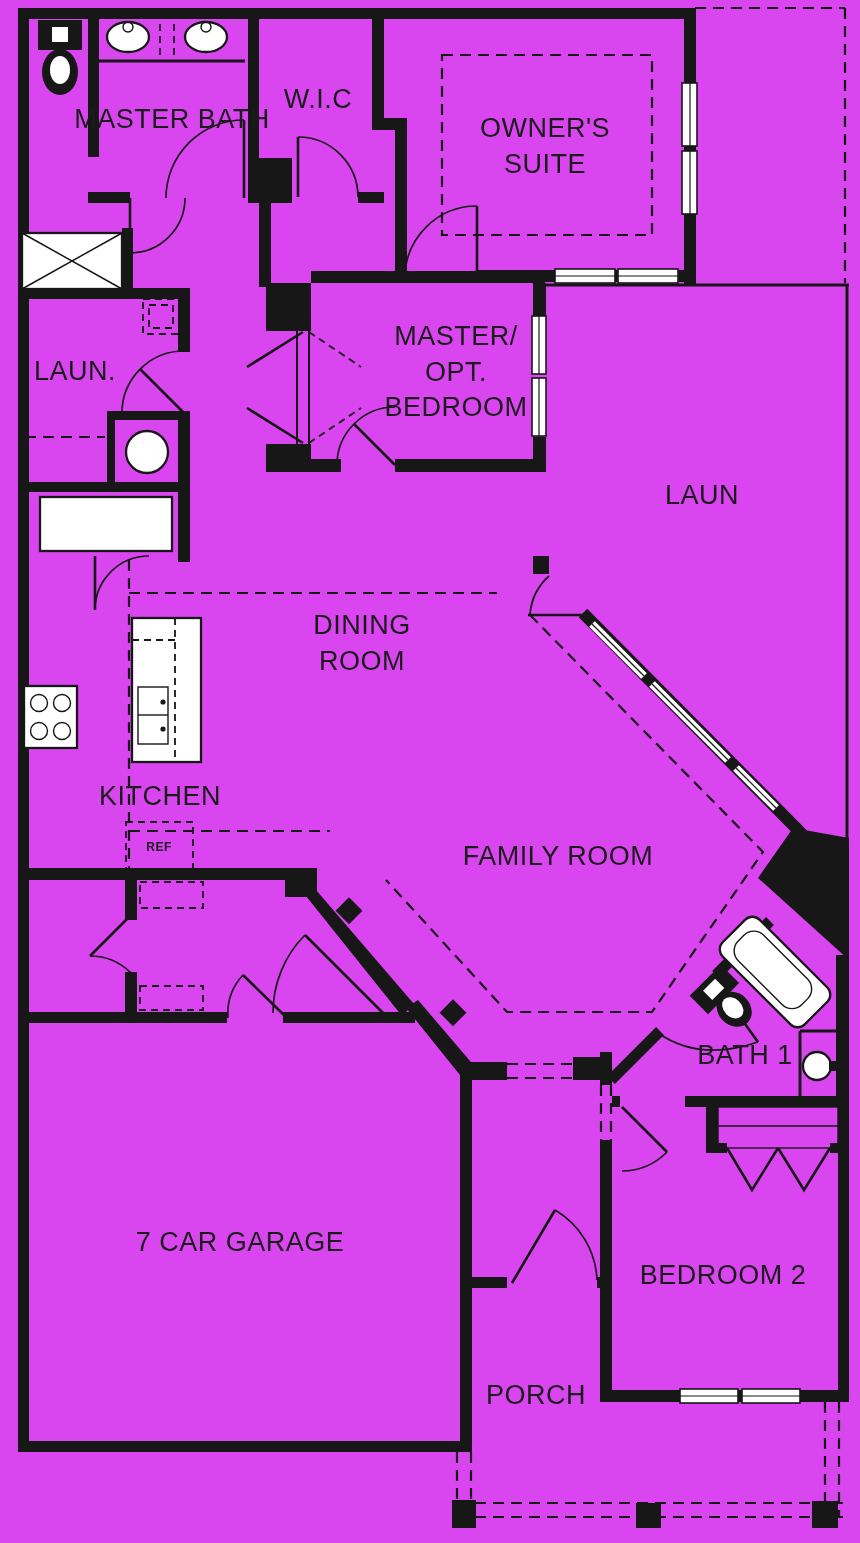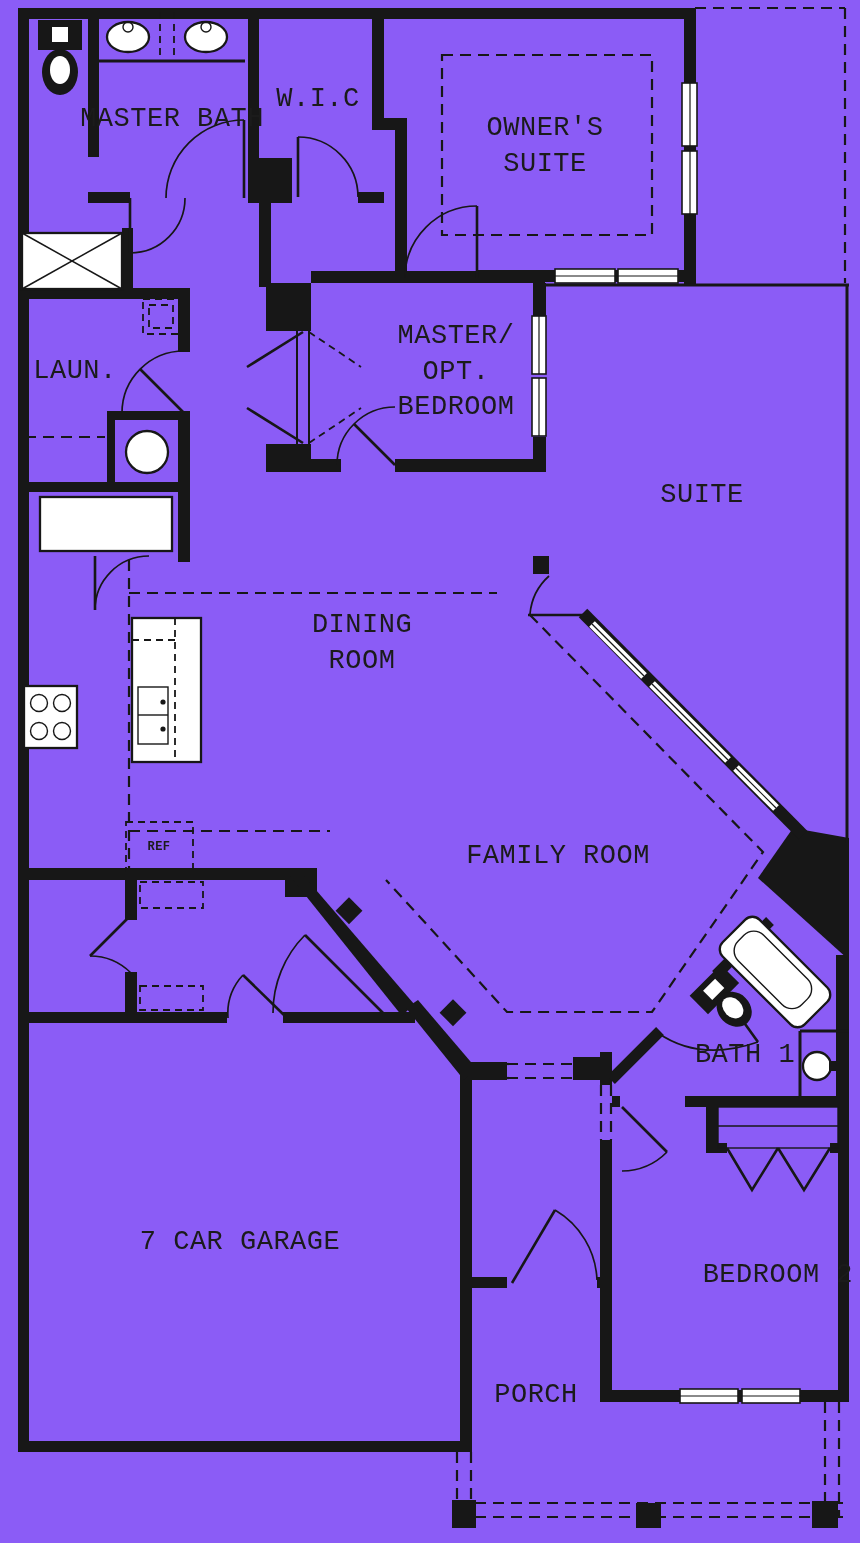--- a/index.html
+++ b/index.html
@@ -1,18 +1,18 @@
 <!DOCTYPE html>
 <html><head>
 <meta charset="utf-8">
 <style>
   html,body{margin:0;padding:0;background:#ffffff;}
   .stage{
-    position:relative;width:860px;height:1543px;background:#8b5cf6;overflow:hidden;
-    font-family:Liberation Mono, monospace;
+    position:relative;width:860px;height:1543px;background:#d946ef;overflow:hidden;
+    font-family:Liberation Sans, sans-serif;
   }
   .stage svg{position:absolute;left:0;top:0;width:860px;height:1543px;}
   .labels{position:absolute;left:0;top:0;width:100%;height:100%;}
   .room-label{
     position:absolute;transform:translate(-50%,-50%);
     font-size:27px;line-height:1.32;letter-spacing:0.5px;color:#1b1b1b;
     text-align:center;white-space:normal;
   }
   .tiny-label{
     position:absolute;transform:translate(-50%,-50%);
@@ -323,22 +323,23 @@
     </g>
   </g>
 </svg>
 
 <div class="labels">
   <div class="room-label" style="left:172px;top:120px;width:210px;">MASTER BATH</div>
   <div class="room-label" style="left:318px;top:100px;width:120px;">W.I.C</div>
   <div class="room-label" style="left:545px;top:147px;width:160px;">OWNER'S SUITE</div>
   <div class="room-label" style="left:75px;top:372px;width:140px;">LAUN.</div>
   <div class="room-label" style="left:456px;top:372px;width:150px;">MASTER/ OPT. BEDROOM</div>
-  <div class="room-label" style="left:702px;top:496px;width:140px;">SUITE</div>
+  <div class="room-label" style="left:702px;top:496px;width:140px;">LAUN</div>
   <div class="room-label" style="left:362px;top:644px;width:130px;">DINING ROOM</div>
+  <div class="room-label" style="left:160px;top:797px;width:220px;">KITCHEN</div>
   <div class="room-label" style="left:558px;top:857px;width:320px;">FAMILY ROOM</div>
   <div class="room-label" style="left:745px;top:1056px;width:180px;">BATH 1</div>
   <div class="room-label" style="left:240px;top:1243px;width:320px;">7 CAR GARAGE</div>
-  <div class="room-label" style="left:723px;top:1276px;width:260px;text-align:right;">BEDROOM 2</div>
+  <div class="room-label" style="left:723px;top:1276px;width:260px;">BEDROOM 2</div>
   <div class="room-label" style="left:536px;top:1396px;width:160px;">PORCH</div>
   <div class="tiny-label" style="left:159px;top:847px;">REF</div>
 </div>
 </div>
 
 </body></html>

